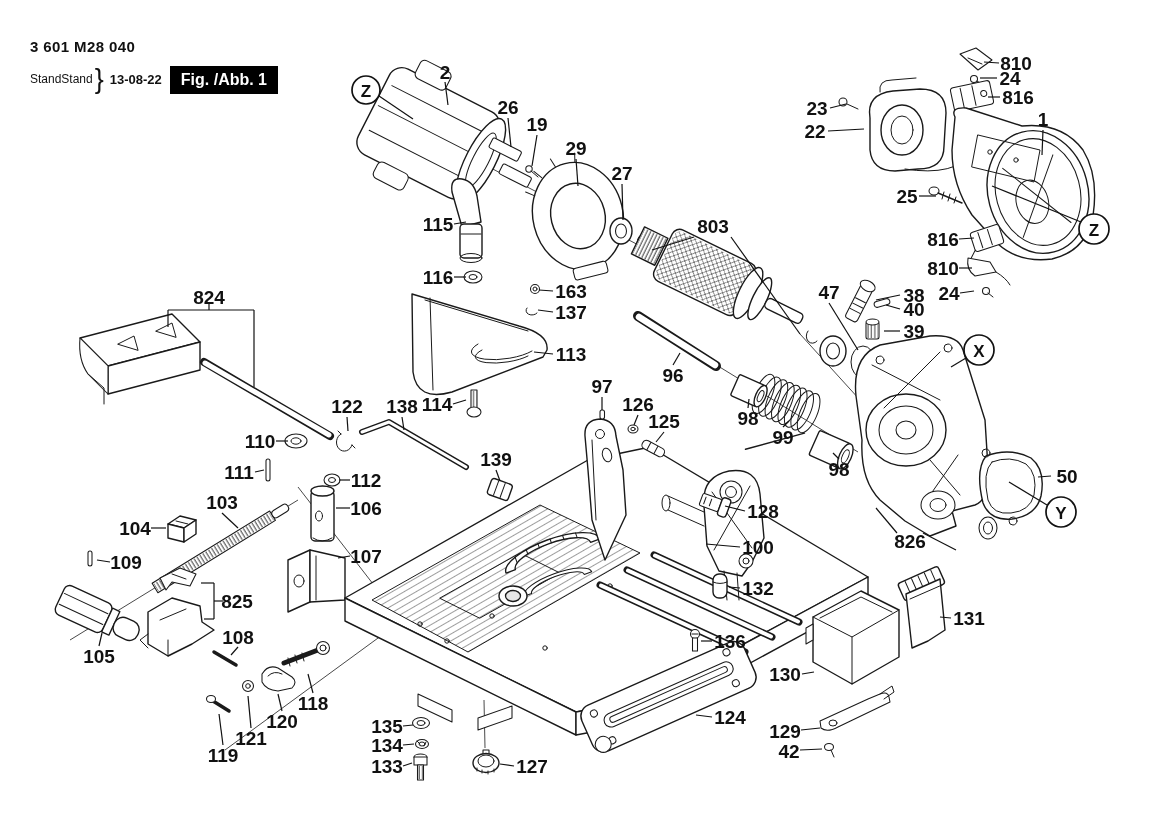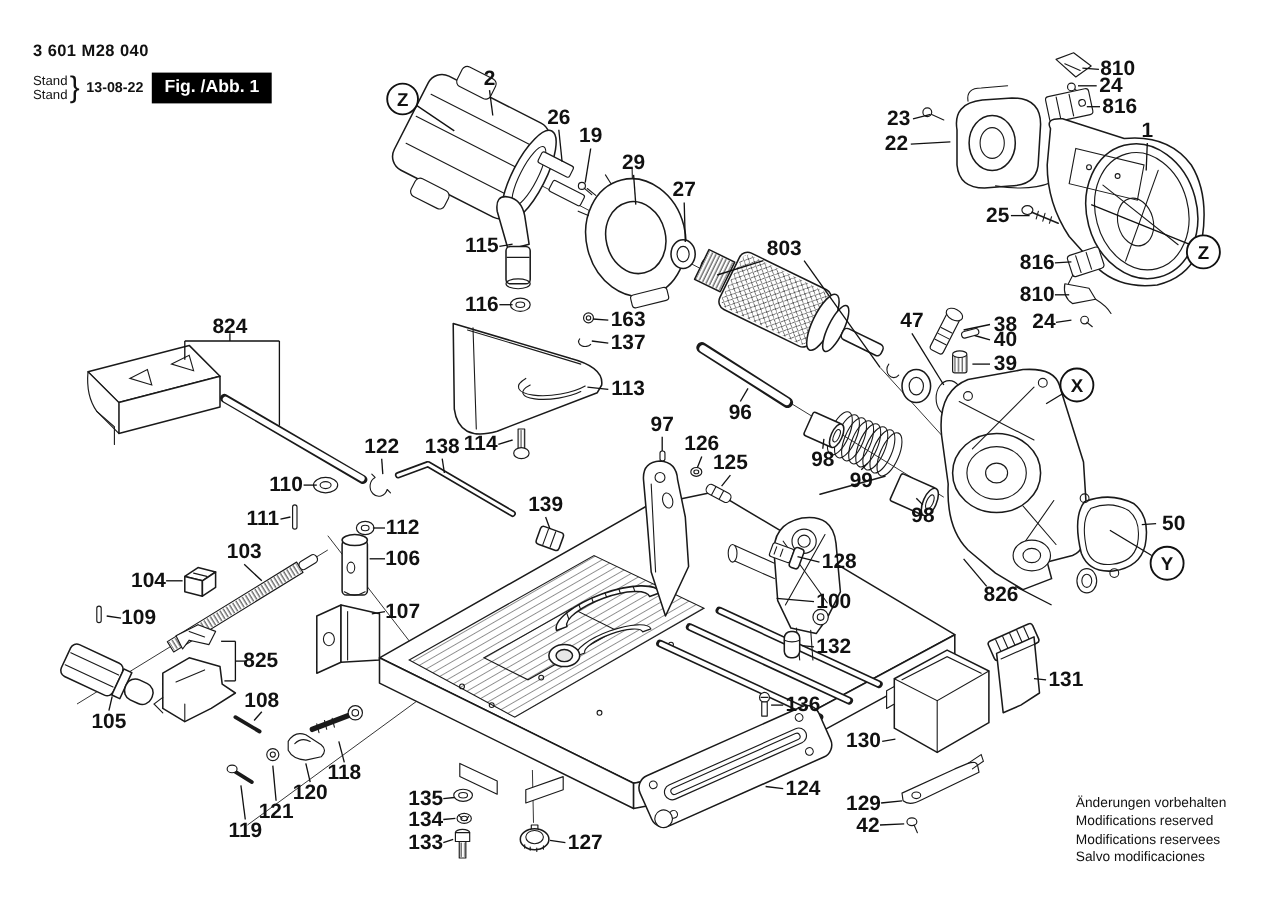--- a/index.html
+++ b/index.html
@@ -1,21 +1,21 @@
 <!DOCTYPE html>
 <html><head>
 <meta charset="utf-8">
 <style>
   html,body{margin:0;padding:0;background:#fff;}
   .stage{position:relative;width:1169px;height:826px;background:#fff;overflow:hidden;
          font-family:"Liberation Sans",sans-serif;color:#111;padding-left:32px;}
   .title-block{position:absolute;left:30px;top:38px;}
   .part-number{font-size:15px;font-weight:700;letter-spacing:.4px;margin-bottom:9px;}
   .issue-row{display:flex;align-items:center;}
-  .stand-issue{display:flex;flex-direction:column;font-size:12px;line-height:1.05;}
+  .stand-issue{display:flex;flex-direction:row;font-size:12px;line-height:1.05;}
   .brace{font-size:27px;font-weight:400;margin:0 4px 0 2px;}
   .date{font-size:13px;font-weight:700;margin:0 8px 0 2px;}
   .fig-box{background:#000;color:#fff;font-size:16px;font-weight:700;padding:5px 11px;text-align:right;}
   .legal-notes{position:absolute;left:978px;top:722px;font-size:12.5px;line-height:1.3;}
   svg{position:absolute;left:0;top:0;}
   .part{fill:#fff;stroke:#1a1a1a;stroke-width:1.4;stroke-linejoin:round;stroke-linecap:round;}
   .pthin{fill:#fff;stroke:#1a1a1a;stroke-width:1.05;stroke-linejoin:round;}
   .shade{fill:#e7e7e7;stroke:#1a1a1a;stroke-width:1.3;stroke-linejoin:round;}
   .det{fill:none;stroke:#1a1a1a;stroke-width:1;stroke-linecap:round;}
   .axis{stroke:#1a1a1a;stroke-width:.8;}
@@ -665,20 +665,14 @@
         <text x="1094" y="230" class="marker-letter">Z</text>
         <polyline points="966,358 951,367" class="leader"></polyline>
         <circle cx="979" cy="350" r="15" class="marker-circle"></circle>
         <text x="979" y="351" class="marker-letter">X</text>
         <polyline points="1047,505 1009,482" class="leader"></polyline>
         <circle cx="1061" cy="512" r="15" class="marker-circle"></circle>
         <text x="1061" y="513" class="marker-letter">Y</text>
       </g>
   </svg>
 
-  <div class="legal-notes">
-    <div>Änderungen vorbehalten</div>
-    <div>Modifications reserved</div>
-    <div>Modifications reservees</div>
-    <div>Salvo modificaciones</div>
-  </div>
 
 </div>
 
 </body></html>

